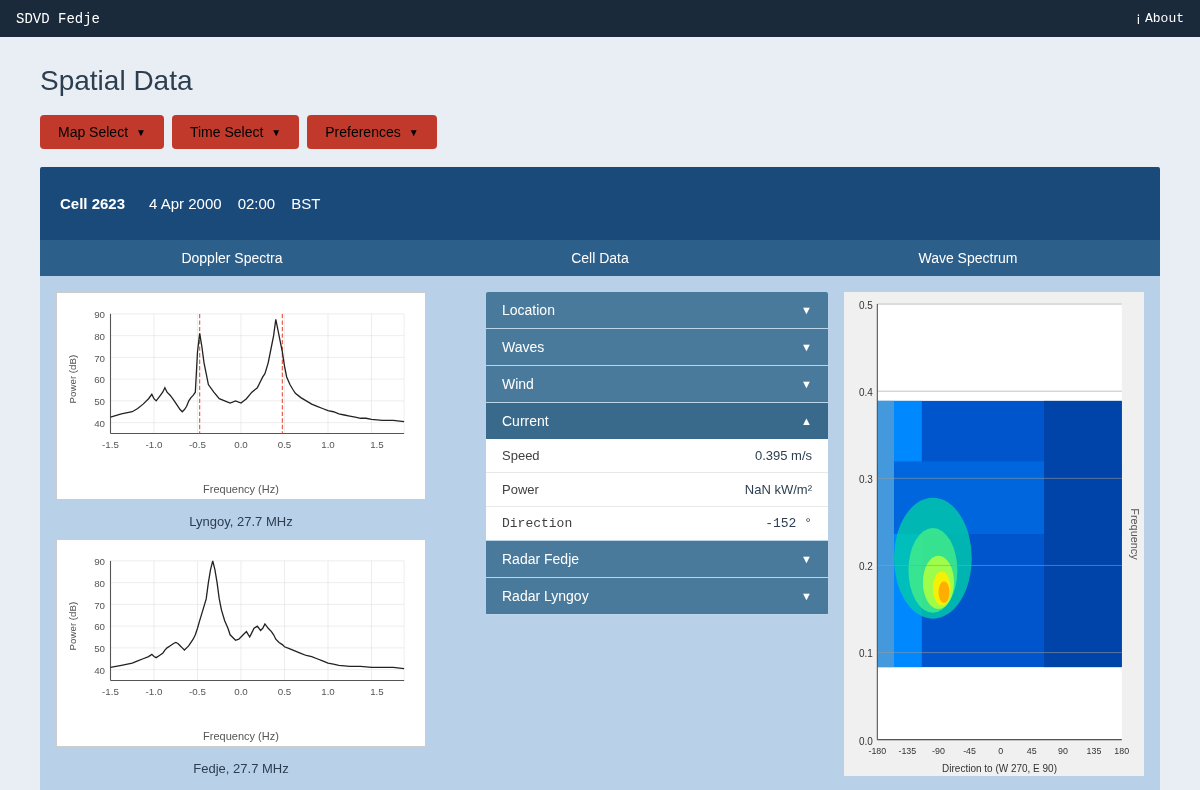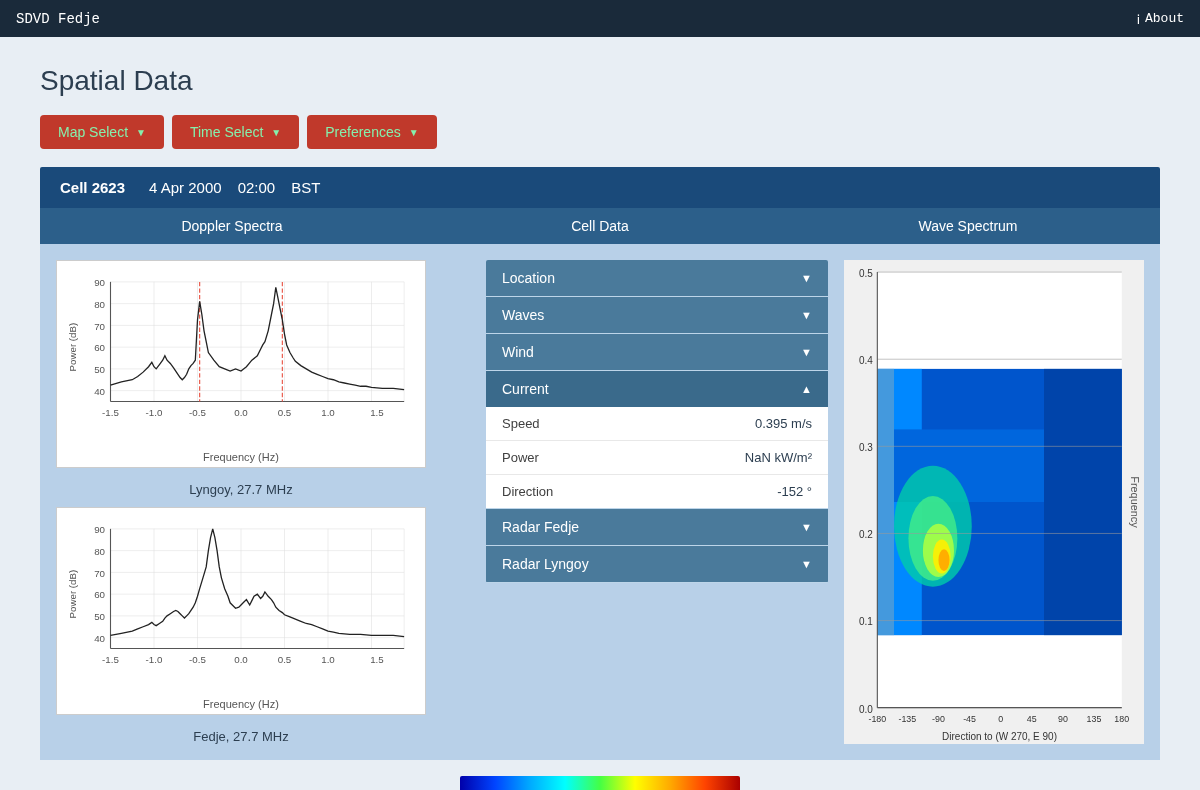--- a/index.html
+++ b/index.html
@@ -22,37 +22,37 @@
     .top-nav-about span { font-size: 13px; }
 
     
     .main-content { padding: 28px 40px 20px 40px; }
     .page-title { font-size: 28px; color: #2c3e50; font-weight: 300; margin-bottom: 18px; }
 
     
     .toolbar { display: flex; gap: 8px; margin-bottom: 18px; }
     .toolbar-btn {
       background: #c0392b;
-      color: #86efac;
+      color: #000000;
       border: none;
       padding: 9px 18px;
       border-radius: 4px;
       cursor: pointer;
       font-size: 14px;
       display: flex;
       align-items: center;
       gap: 8px;
     }
     .toolbar-btn .chevron { font-size: 10px; }
 
     
     .cell-info-bar {
       background: #1a4a7a;
       color: #fff;
-      padding: 12px 20px;
+      padding: 28px 20px;
       font-size: 15px;
       border-radius: 2px 2px 0 0;
       display: flex;
       align-items: center;
       gap: 16px;
     }
     .cell-info-bar .cell-id { font-weight: bold; margin-right: 8px; }
 
     
     .panel-container {
@@ -134,21 +134,21 @@
       padding: 0;
     }
     .data-row {
       display: flex;
       justify-content: space-between;
       align-items: center;
       padding: 9px 16px;
       border-bottom: 1px solid #e8e8e8;
       font-size: 13px;
     }
-    .data-row:last-child { border-bottom: none; }
+    .data-row:last-child { border-bottom: none; font-family: Liberation Mono, monospace; }
     .data-row .label { color: #404040; }
     .data-row .value { color: #2c3e50; font-weight: 500; }
 
     
     .right-panel {
       flex: 0 0 300px;
       display: flex;
       flex-direction: column;
     }
     .wave-spectrum-container {

